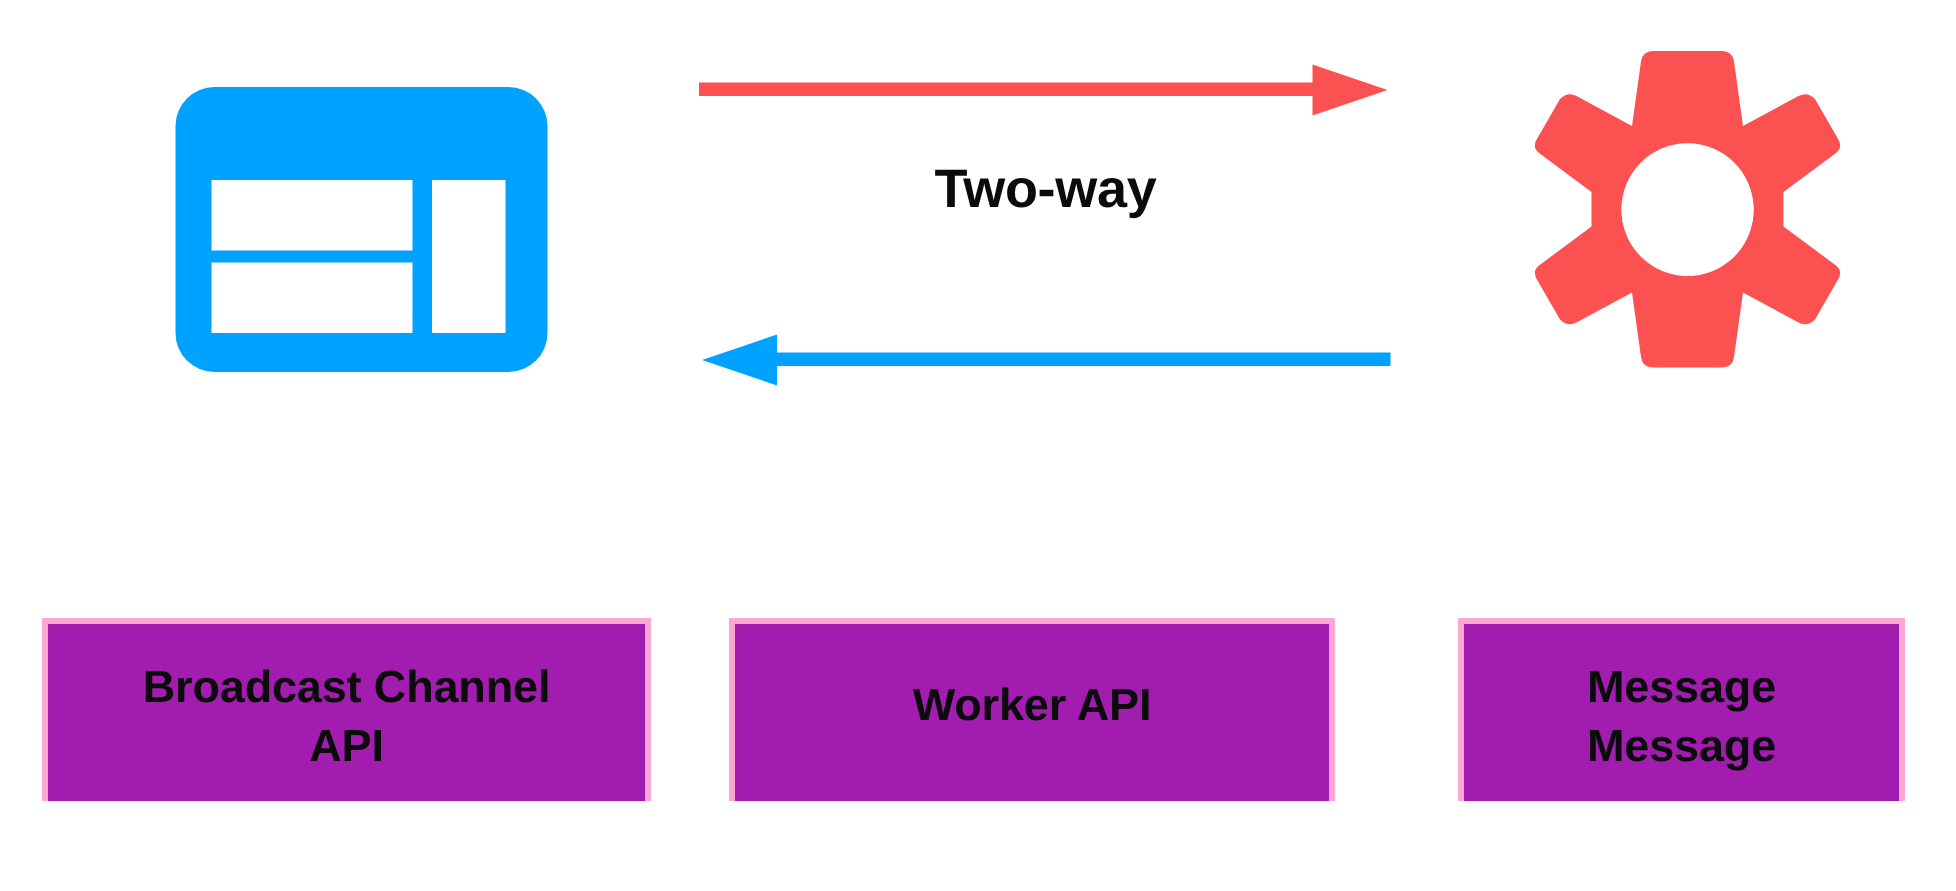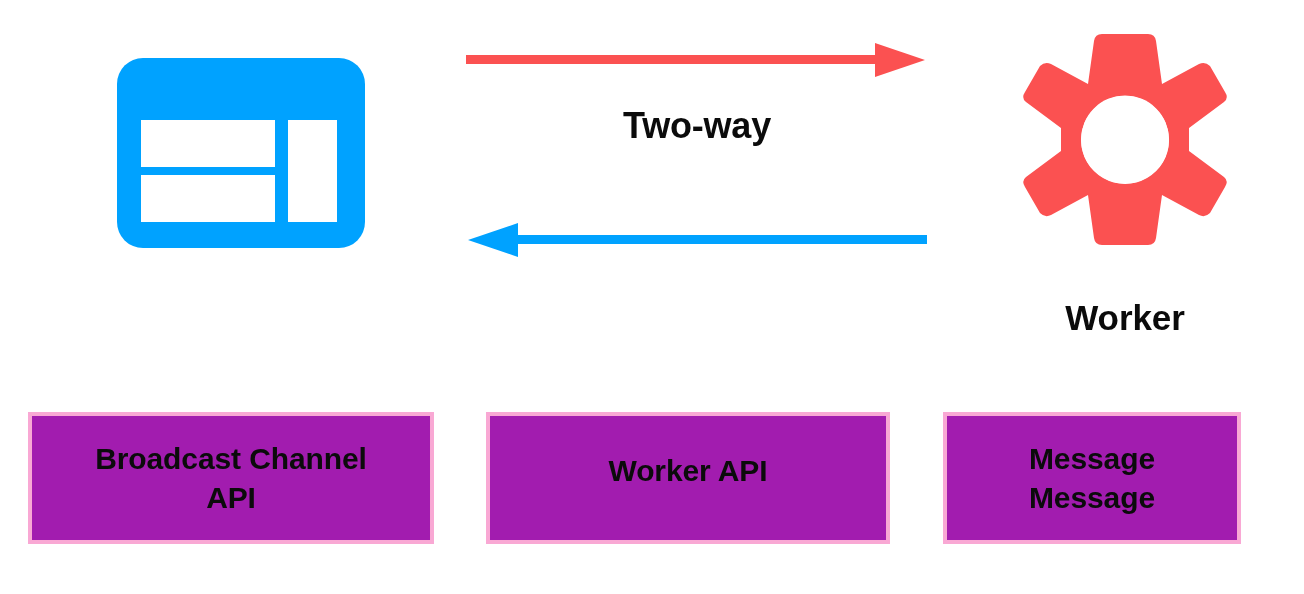--- a/index.html
+++ b/index.html
@@ -8,21 +8,21 @@
     padding: 0;
     background: #ffffff;
   }
   body {
     font-family: "Liberation Sans", sans-serif;
     -webkit-font-smoothing: antialiased;
   }
   #canvas {
     position: relative;
     width: 1304px;
-    height: 594px;
+    height: 534px;
     background: #ffffff;
     overflow: hidden;
   }
 
   
   .window-icon {
     position: absolute;
     left: 117px;
     top: 58px;
     width: 248px;
@@ -144,21 +144,21 @@
   .api-box-broadcast {
     left: 28px;
     width: 406px;
   }
   .api-box-client {
     left: 486px;
     width: 404px;
   }
   .api-box-client .api-label { transform: translateY(-8px); }
   .api-box-message {
-    left: 943px;
+    left: 972px;
     width: 298px;
   }
 </style>
 </head>
 <body>
 
 <div id="canvas" style="--blue:#00A2FF; --red:#FB5151;">
 
   <div class="window-icon">
     <div class="frame"></div>
@@ -225,21 +225,20 @@
     <svg viewBox="0 0 461 34" xmlns="http://www.w3.org/2000/svg" aria-hidden="true">
       <rect x="49" y="12" width="412" height="9" fill="#00A2FF"></rect>
       <polygon points="52,0 2,17 52,34" fill="#00A2FF"></polygon>
     </svg>
   </div>
 
   <div class="center-caption">
     <span class="line">Two-way</span>
   </div>
 
-  <div class="node-label label-worker">Worker</div>
 
   <div class="api-box api-box-broadcast">
     <div class="api-label">
       <span>Broadcast Channel</span><br>
       <span>API</span>
     </div>
   </div>
 
   <div class="api-box api-box-client">
     <div class="api-label">

